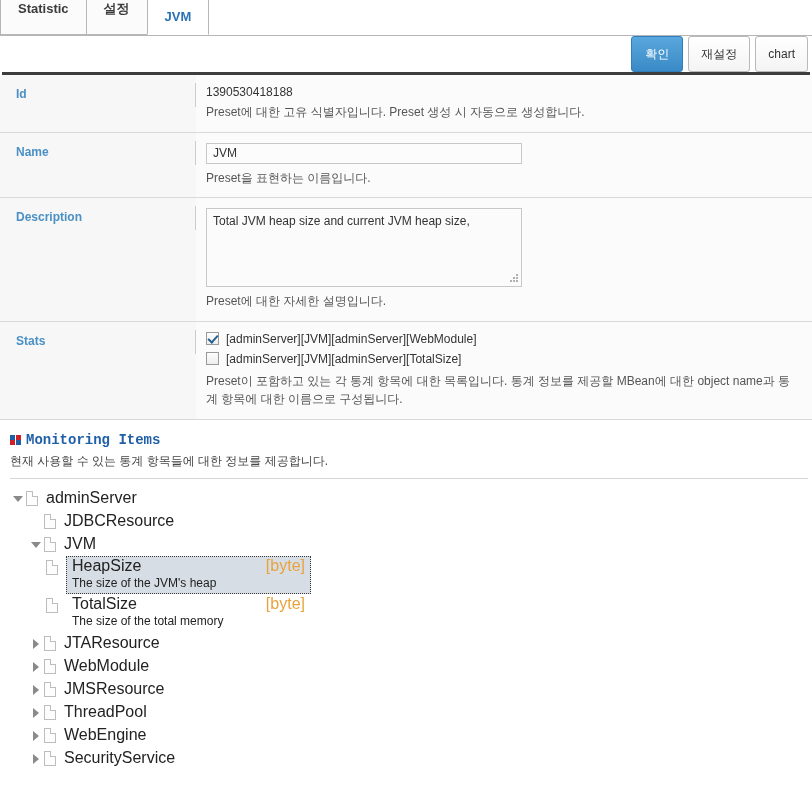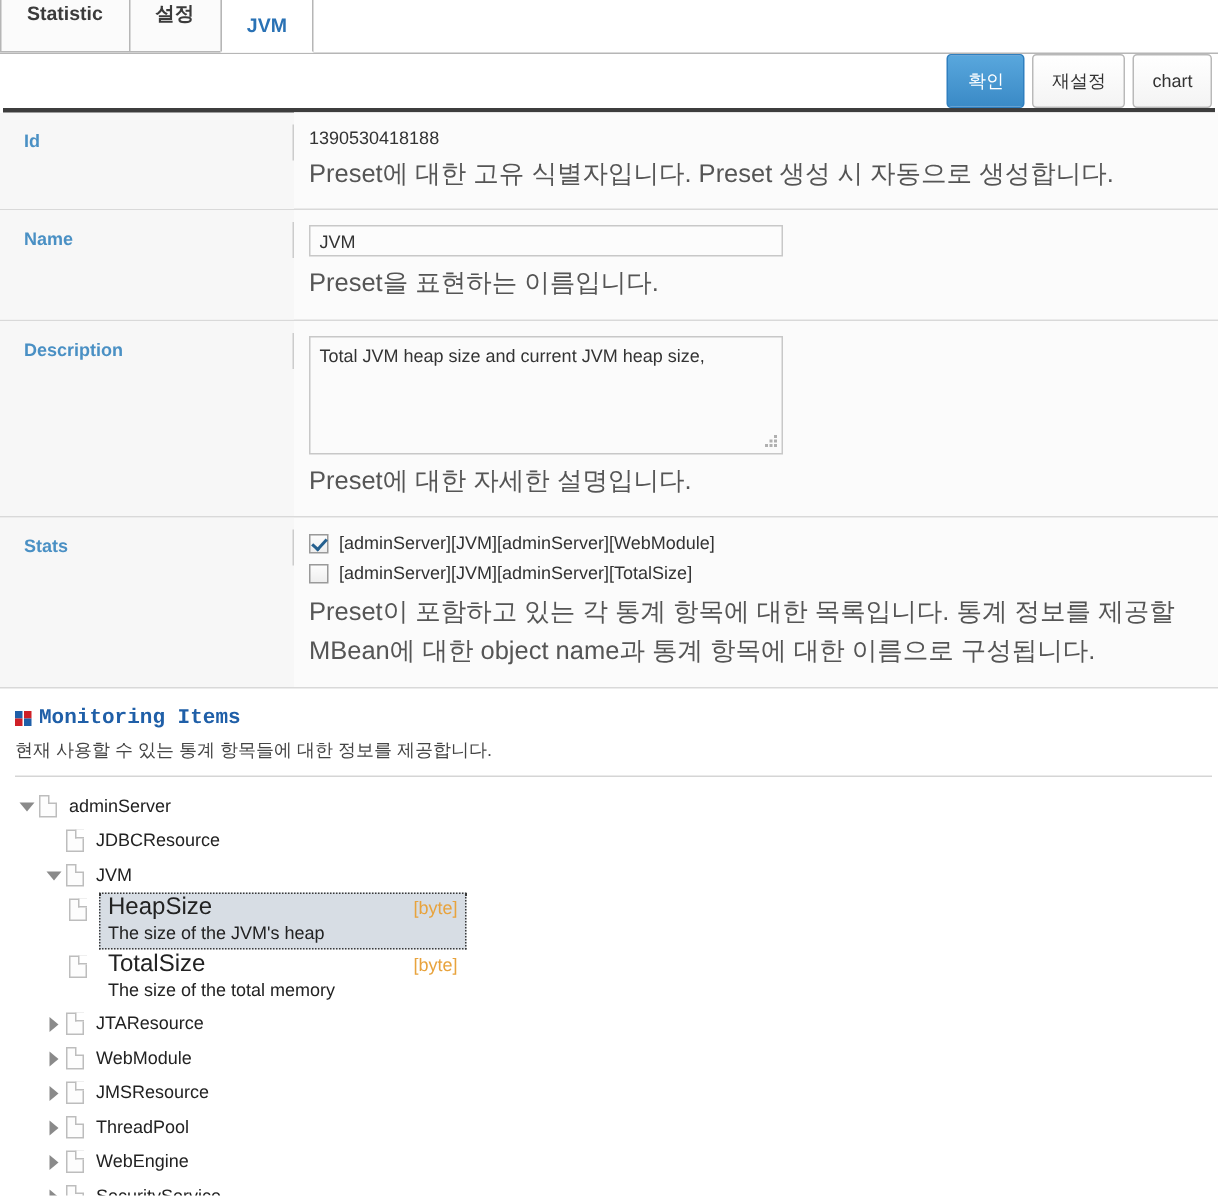--- a/index.html
+++ b/index.html
@@ -117,21 +117,21 @@
   td.val {
     padding: 10px 12px 10px 10px;
     background: #fbfbfb;
   }
   .val-main {
     font-size: 12px;
     color: #333333;
     margin-bottom: 4px;
   }
   .hint {
-    font-size: 17px;
+    font-size: 12px;
     color: #555555;
     line-height: 1.55;
   }
   input.text {
     width: 316px;
     height: 21px;
     border: 1px solid #c8c8c8;
     background: #fcfcfc;
     font-family: "Liberation Sans", sans-serif;
     font-size: 12px;
@@ -267,21 +267,21 @@
   .ficon:after {
     content: "";
     position: absolute;
     right: -1px; top: -1px;
     width: 5px; height: 5px;
     background: #ffffff;
     border-left: 1px solid #bdbdbd;
     border-bottom: 1px solid #bdbdbd;
   }
   .tlabel {
-    font-size: 12px;
+    font-size: 16px;
     color: #222222;
     line-height: 22px;
     cursor: pointer;
     white-space: nowrap;
   }
   
   .leaf {
     display: flex;
     align-items: flex-start;
   }
@@ -299,21 +299,21 @@
     align-items: baseline;
   }
   .leaf-name {
     font-size: 16px;
     color: #222222;
     line-height: 18px;
     flex: 1;
     white-space: nowrap;
   }
   .leaf-unit {
-    font-size: 12px;
+    font-size: 16px;
     color: #e8a33d;
     line-height: 18px;
     margin-left: 18px;
     white-space: nowrap;
   }
   .leaf-desc {
     font-size: 12px;
     color: #222222;
     line-height: 17px;
     white-space: nowrap;

